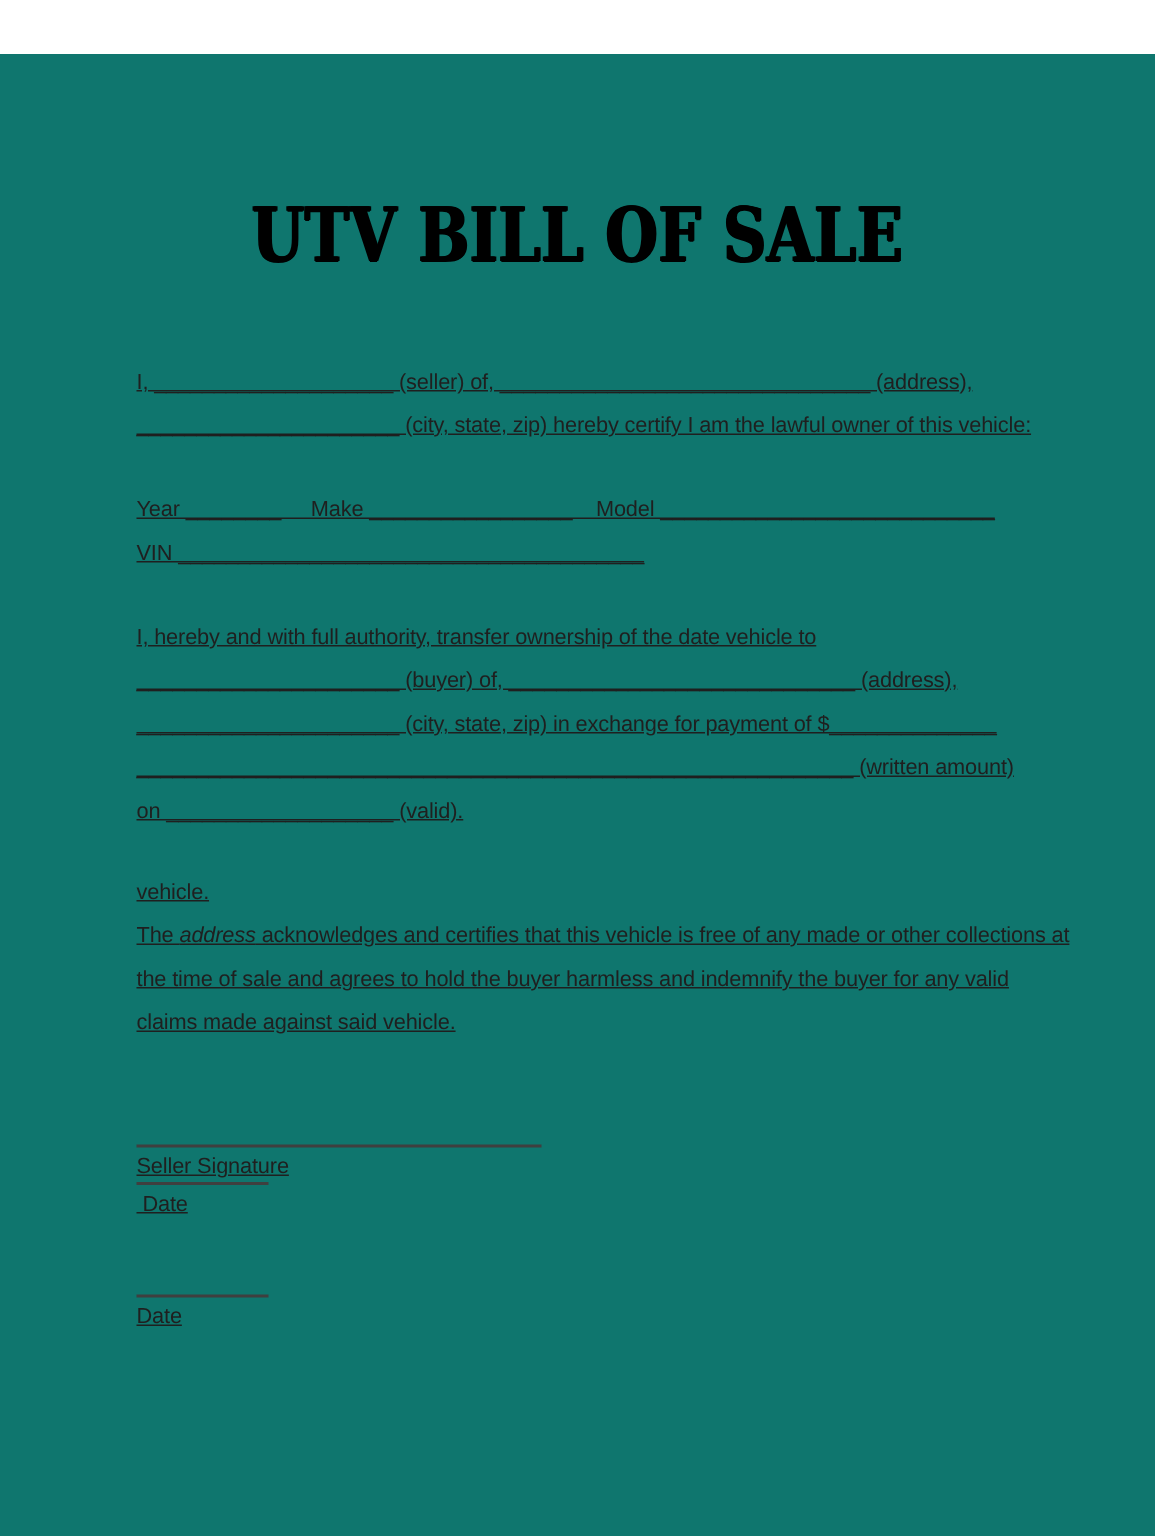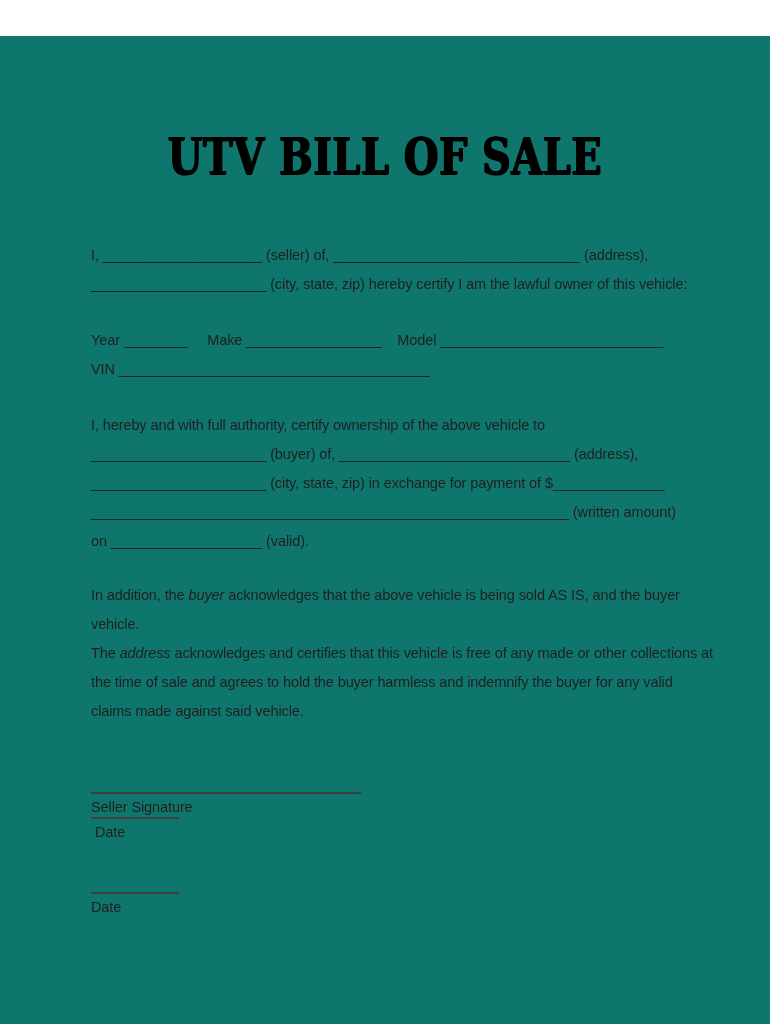--- a/index.html
+++ b/index.html
@@ -23,21 +23,21 @@
     font-weight: bold;
     font-size: 50px;
     line-height: 58px;
     color: #000000;
     white-space: nowrap;
     transform: scaleX(0.80);
     transform-origin: 50% 50%;
     text-shadow: 1px 0 0 #000, -1px 0 0 #000, 0 0.7px 0 #000;
     letter-spacing: 0.5px;
   }
-  .content { padding: 0 89px 0 91px; }
+  .content { padding: 0 89px 0 91px; text-decoration: underline; }
   .line { line-height: 29px; white-space: pre; }
   .it { font-style: italic; }
   .sec-owner    { margin-top: 55px; }
   .sec-vehicle  { margin-top: 27px; }
   .sec-transfer { margin-top: 27px; }
   .sec-ack      { margin-top: 25px; }
   .sec-sigs     { margin-top: 66px; }
   .sig-row { display: flex; flex-direction: column; }
   .sig-main { width: 270px; margin-right: 36px; }
   .sig-date { width: 88px; }
@@ -58,29 +58,28 @@
       <div class="line">I, ____________________ (seller) of, _______________________________ (address),</div>
       <div class="line">______________________ (city, state, zip) hereby certify I am the lawful owner of this vehicle:</div>
     </section>
 
     <section class="sec-vehicle">
       <div class="line">Year ________     Make _________________    Model ____________________________</div>
       <div class="line">VIN _______________________________________</div>
     </section>
 
     <section class="sec-transfer">
-      <div class="line">I, hereby and with full authority, certify ownership of the above vehicle to</div>
+      <div class="line">I, hereby and with full authority, transfer ownership of the date vehicle to</div>
       <div class="line">______________________ (buyer) of, _____________________________ (address),</div>
       <div class="line">______________________ (city, state, zip) in exchange for payment of $______________</div>
       <div class="line">____________________________________________________________ (written amount)</div>
       <div class="line">on ___________________ (valid).</div>
     </section>
 
     <section class="sec-ack">
-      <div class="line"><span>In addition, the </span><span class="it">buyer</span><span> acknowledges that the above vehicle is being sold AS IS, and the buyer</span></div>
       <div class="line">vehicle.</div>
       <div class="line"><span>The </span><span class="it">address</span><span> acknowledges and certifies that this vehicle is free of any made or other collections at</span></div>
       <div class="line">the time of sale and agrees to hold the buyer harmless and indemnify the buyer for any valid</div>
       <div class="line">claims made against said vehicle.</div>
     </section>
 
     <section class="sec-sigs">
 
       <div class="sig-group">
         <div class="sig-row">

